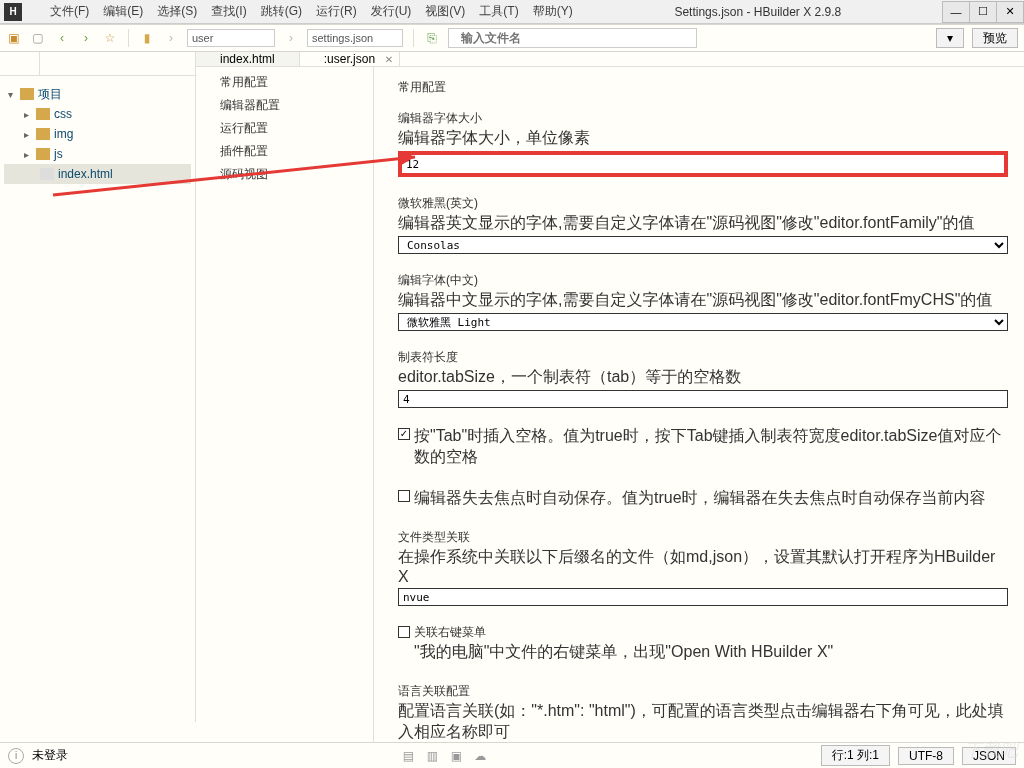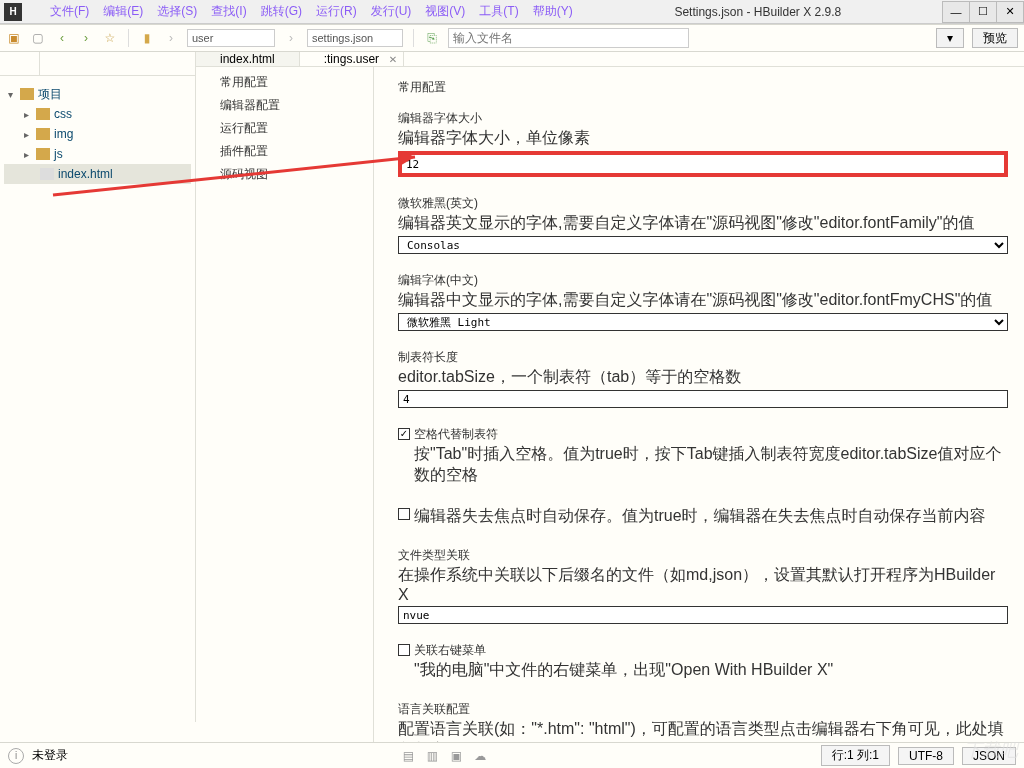--- a/index.html
+++ b/index.html
@@ -3,27 +3,27 @@
 <meta charset="utf-8">
 <style>
 * { margin:0; padding:0; box-sizing:border-box; font-family:"Microsoft YaHei",SimSun,sans-serif; font-size:12px; }
 body { width:1024px; height:768px; background:#fffef9; overflow:hidden; position:relative; }
 .titlebar { height:24px; background:#f0f0f0; border-bottom:1px solid #ccc; display:flex; align-items:center; }
 .titlebar .logo { width:18px; height:18px; background:#333; color:#fff; display:flex; align-items:center; justify-content:center; margin:0 4px; font-size:10px; font-weight:bold; }
 .titlebar .title { flex:1; text-align:center; font-size:12px; color:#333; }
 .titlebar .winbtns { display:flex; }
 .titlebar .winbtn { width:28px; height:22px; border:1px solid #bbb; background:#e8e8e8; display:flex; align-items:center; justify-content:center; margin-left:-1px; cursor:pointer; font-size:11px; }
 .menubar { height:22px; display:flex; align-items:center; padding-left:24px; gap:14px; }
-.menubar span { color:#8b5cf6; cursor:pointer; }
+.menubar span { color:#404040; cursor:pointer; }
 .toolbar { height:28px; border-top:1px solid #d8d8d0; border-bottom:1px solid #d8d8d0; background:#fffef9; display:flex; align-items:center; padding:0 6px; gap:8px; }
 .tb-icon { width:16px; height:16px; display:flex; align-items:center; justify-content:center; color:#999; cursor:pointer; }
 .tb-sep { width:1px; height:18px; background:#ddd; margin:0 2px; }
 .tb-folder { color:#d4a84b; }
 .tb-field { height:18px; border:1px solid #ccc; background:#fff; padding:0 4px; display:flex; align-items:center; font-size:11px; color:#555; }
-.tb-search { flex:1; max-width:380px; height:20px; border:1px solid #ccc; padding:0 4px; color:#999; }
+.tb-search { flex:1; max-width:380px; height:20px; border:1px solid #ccc; padding:0 12px; color:#999;font-weight:bold; }
 .tb-btn { height:20px; padding:0 10px; border:1px solid #bbb; background:#f3f3f3; cursor:pointer; display:flex; align-items:center; }
 .main { display:flex; height:670px; }
 .sidebar { width:196px; border-right:1px solid #e0e0d8; display:flex; flex-direction:column; }
 .sidebar .tabstrip { height:24px; border-bottom:1px solid #e0e0d8; display:flex; }
 .sidebar .tabstrip .stab { width:40px; border-right:1px solid #e0e0d8; }
 .tree { padding:8px 4px; }
 .tree-row { display:flex; align-items:center; height:20px; padding-left:4px; cursor:pointer; }
 .tree-row.sel { background:#e5e5db; }
 .tree-arrow { width:12px; color:#666; font-size:10px; }
 .tree-folder { width:14px; height:12px; background:#d4a84b; margin-right:4px; }
@@ -136,21 +136,21 @@
       </div>
     </div>
   </div>
 
   <div class="editor">
     <div class="tabs">
       <div class="tab">
         <span>index.html</span>
       </div>
       <div class="tab active">
-        <span>:tings.user</span>
+        <span>:user.json</span>
         <span class="close">✕</span>
       </div>
     </div>
     <div class="content">
       <div class="catlist">
         <div class="cat">常用配置</div>
         <div class="cat">编辑器配置</div>
         <div class="cat">运行配置</div>
         <div class="cat">插件配置</div>
         <div class="cat">源码视图</div>
@@ -179,21 +179,20 @@
         <div class="field-group">
           <div class="field-label">制表符长度</div>
           <div class="field-desc">editor.tabSize，一个制表符（tab）等于的空格数</div>
           <input class="field-input" value="4" style="">
         </div>
 
         <div class="field-group">
           <div class="cb-row">
             <div class="cb checked"></div>
             <div>
-              <div class="field-label">空格代替制表符</div>
               <div class="field-desc">按"Tab"时插入空格。值为true时，按下Tab键插入制表符宽度editor.tabSize值对应个数的空格</div>
             </div>
           </div>
         </div>
 
         <div class="field-group">
           <div class="cb-row">
             <div class="cb"></div>
             <div>
               <div class="field-desc">编辑器失去焦点时自动保存。值为true时，编辑器在失去焦点时自动保存当前内容</div>

